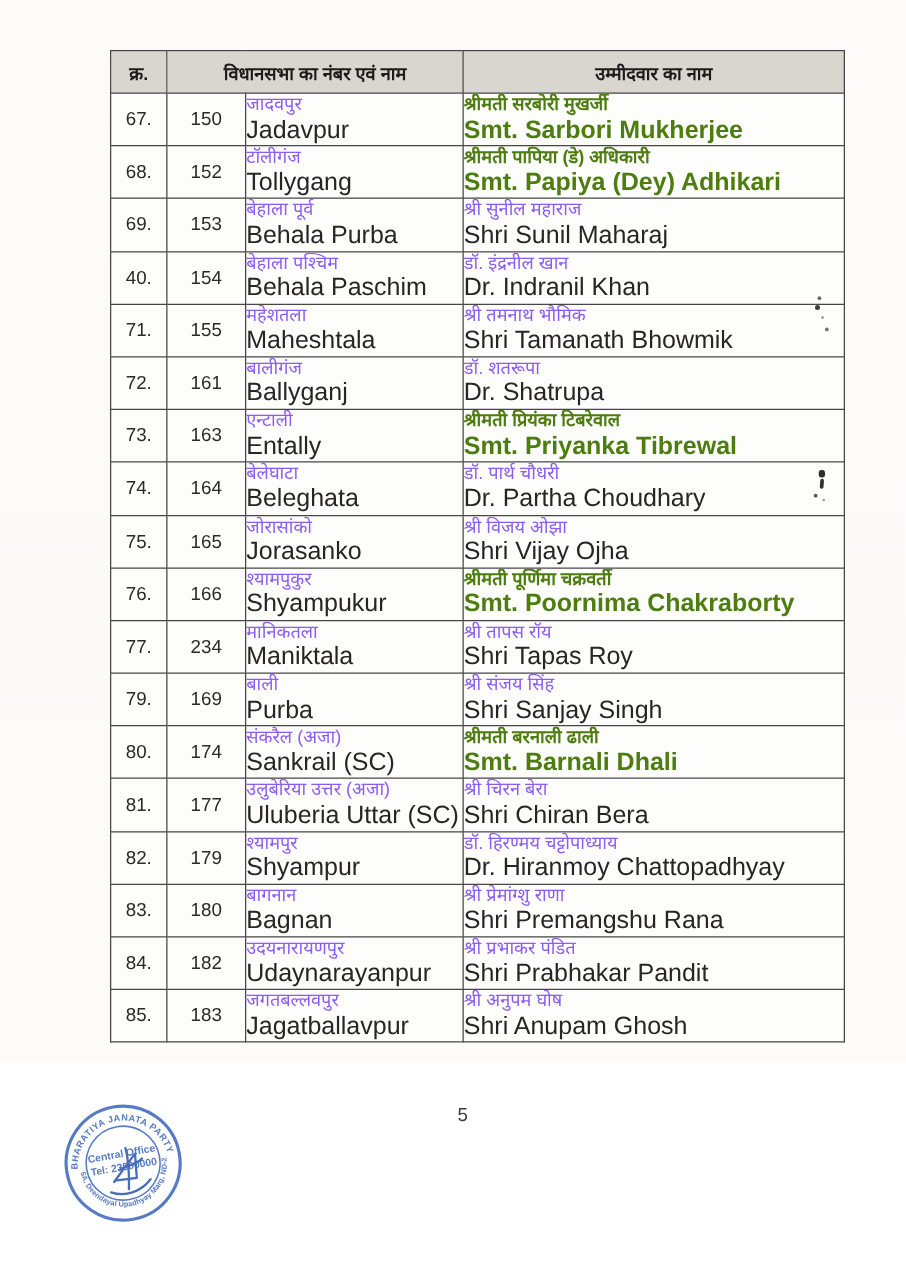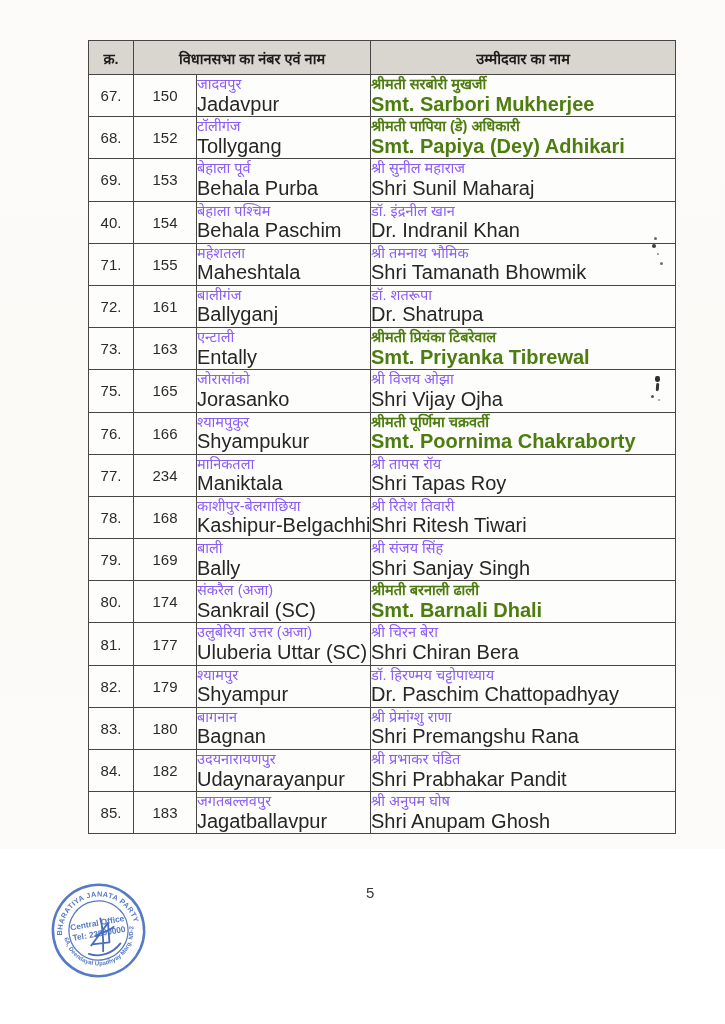--- a/index.html
+++ b/index.html
@@ -181,20 +181,32 @@
       <td class="name">
         <div class="hi">एन्टाली</div>
         <div class="en">Entally</div>
       </td>
       <td class="cand">
         <div class="hi">श्रीमती प्रियंका टिबरेवाल</div>
         <div class="en">Smt. Priyanka Tibrewal</div>
       </td>
     </tr>
 
+    <tr>
+      <td class="sl">74.</td>
+      <td class="num">164</td>
+      <td class="name">
+        <div class="hi">बेलेघाटा</div>
+        <div class="en">Beleghata</div>
+      </td>
+      <td class="cand">
+        <div class="hi">डॉ. पार्थ चौधरी</div>
+        <div class="en">Dr. Partha Choudhary</div>
+      </td>
+    </tr>
 
     <tr>
       <td class="sl">75.</td>
       <td class="num">165</td>
       <td class="name">
         <div class="hi">जोरासांको</div>
         <div class="en">Jorasanko</div>
       </td>
       <td class="cand">
         <div class="hi">श्री विजय ओझा</div>
@@ -221,39 +233,27 @@
       <td class="name">
         <div class="hi">मानिकतला</div>
         <div class="en">Maniktala</div>
       </td>
       <td class="cand">
         <div class="hi">श्री तापस रॉय</div>
         <div class="en">Shri Tapas Roy</div>
       </td>
     </tr>
 
-    <tr>
-      <td class="sl">78.</td>
-      <td class="num">168</td>
-      <td class="name">
-        <div class="hi">काशीपुर-बेलगाछिया</div>
-        <div class="en">Kashipur-Belgachhia</div>
-      </td>
-      <td class="cand">
-        <div class="hi">श्री रितेश तिवारी</div>
-        <div class="en">Shri Ritesh Tiwari</div>
-      </td>
-    </tr>
 
     <tr>
       <td class="sl">79.</td>
       <td class="num">169</td>
       <td class="name">
         <div class="hi">बाली</div>
-        <div class="en">Bally</div>
+        <div class="en">Purba</div>
       </td>
       <td class="cand">
         <div class="hi">श्री संजय सिंह</div>
         <div class="en">Shri Sanjay Singh</div>
       </td>
     </tr>
 
     <tr class="bold">
       <td class="sl">80.</td>
       <td class="num">174</td>
@@ -282,21 +282,21 @@
 
     <tr>
       <td class="sl">82.</td>
       <td class="num">179</td>
       <td class="name">
         <div class="hi">श्यामपुर</div>
         <div class="en">Shyampur</div>
       </td>
       <td class="cand">
         <div class="hi">डॉ. हिरण्मय चट्टोपाध्याय</div>
-        <div class="en">Dr. Paschim Chattopadhyay</div>
+        <div class="en">Dr. Hiranmoy Chattopadhyay</div>
       </td>
     </tr>
 
     <tr>
       <td class="sl">83.</td>
       <td class="num">180</td>
       <td class="name">
         <div class="hi">बागनान</div>
         <div class="en">Bagnan</div>
       </td>

